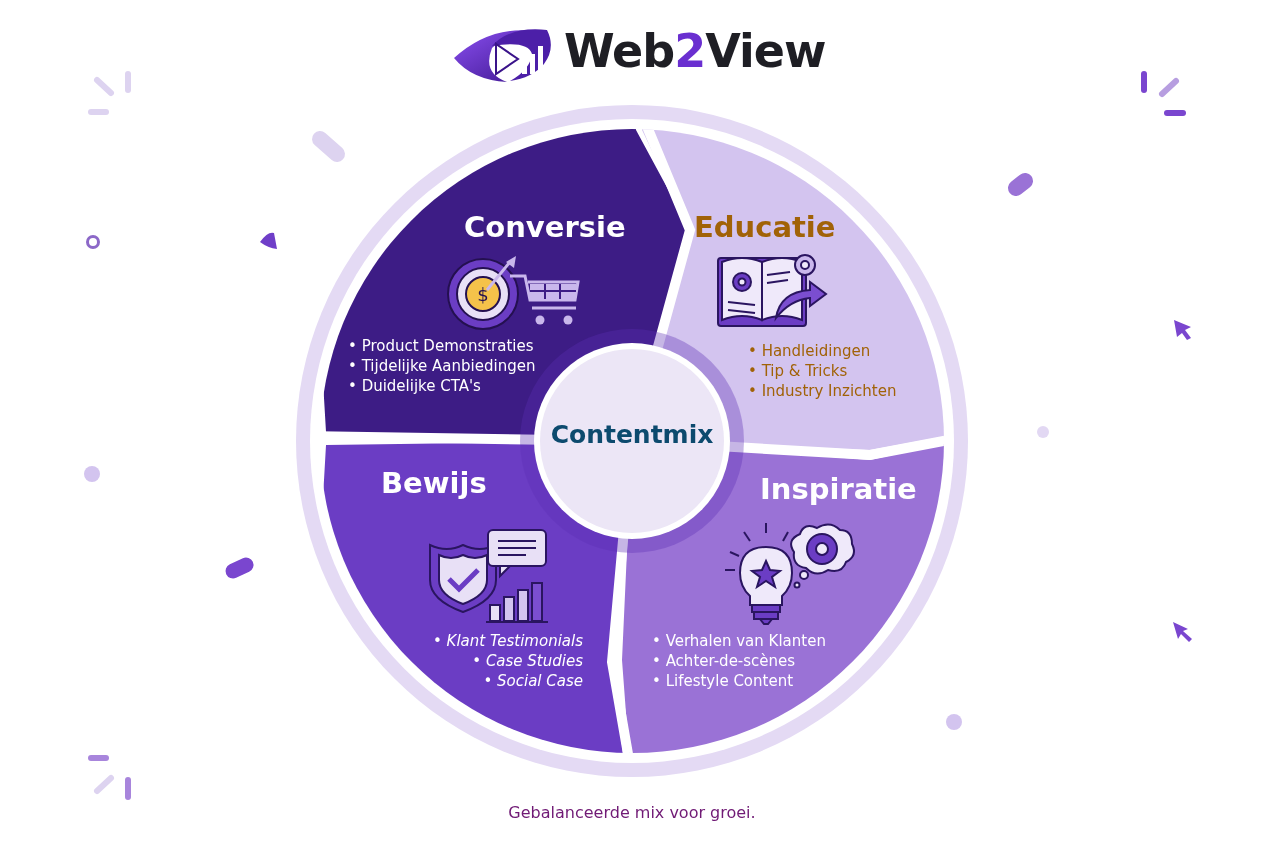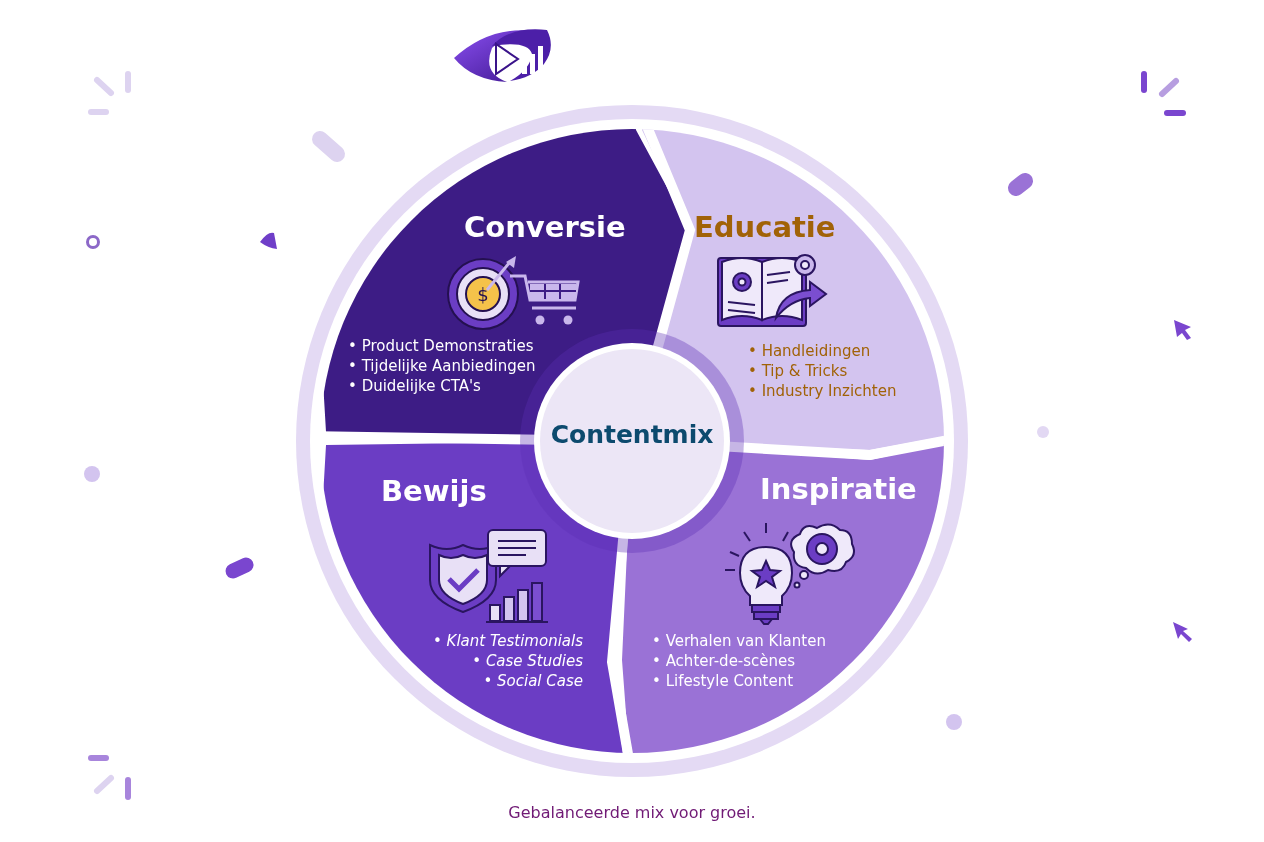--- a/index.html
+++ b/index.html
@@ -81,20 +81,21 @@
         <stop offset="1" stop-color="#3a138a"></stop>
       </linearGradient>
     </defs>
     <path d="M2 40 Q40 5 90 14 Q60 10 40 30 Q30 55 55 64 Q20 62 2 40 Z" fill="url(#lg1)"></path>
     <path d="M40 28 Q58 8 95 12 Q104 30 92 46 Q80 60 58 63 Q78 52 80 36 Q76 22 40 28 Z" fill="#4c1fa8"></path>
     <path d="M44 26 L44 56 L66 41 Z" fill="#ffffff" stroke="#3a138a" stroke-width="2"></path>
     <rect x="70" y="44" width="5" height="12" fill="#ffffff"></rect>
     <rect x="78" y="36" width="5" height="20" fill="#ffffff"></rect>
     <rect x="86" y="28" width="5" height="28" fill="#ffffff"></rect>
   </svg>
+  <div id="logo-text"><span>Web</span><span class="accent">2</span><span>View</span></div>
 </div>
 
 <svg id="wheel" class="abs" width="1264" height="842" viewBox="0 0 1264 842">
   <defs>
     <radialGradient id="ringGrad" cx="0.5" cy="0.5" r="0.5">
       <stop offset="0.9" stop-color="#f3eefb"></stop>
       <stop offset="1" stop-color="#ddd1f2"></stop>
     </radialGradient>
     <clipPath id="innerClip">
         <circle cx="632" cy="441" r="312"></circle>
@@ -199,21 +200,21 @@
   <li>Duidelijke CTA's</li>
 </ul>
 
 <div class="seg-title dark" style="left:694px;top:210px;">Educatie</div>
 <ul class="bullets dark" style="left:748px;top:341px;">
   <li>Handleidingen</li>
   <li>Tip &amp; Tricks</li>
   <li>Industry Inzichten</li>
 </ul>
 
-<div class="seg-title light" style="left:381px;top:466px;margin-top:8px;">Bewijs</div>
+<div class="seg-title light" style="left:381px;top:466px;">Bewijs</div>
 <ul class="bullets light right-align" style="left:400px;top:631px;width:183px;font-style:italic;">
   <li>Klant Testimonials</li>
   <li>Case Studies</li>
   <li>Social Case</li>
 </ul>
 
 <div class="seg-title light" style="left:760px;top:472px;">Inspiratie</div>
 <ul class="bullets light" style="left:652px;top:631px;">
   <li>Verhalen van Klanten</li>
   <li>Achter-de-scènes</li>

